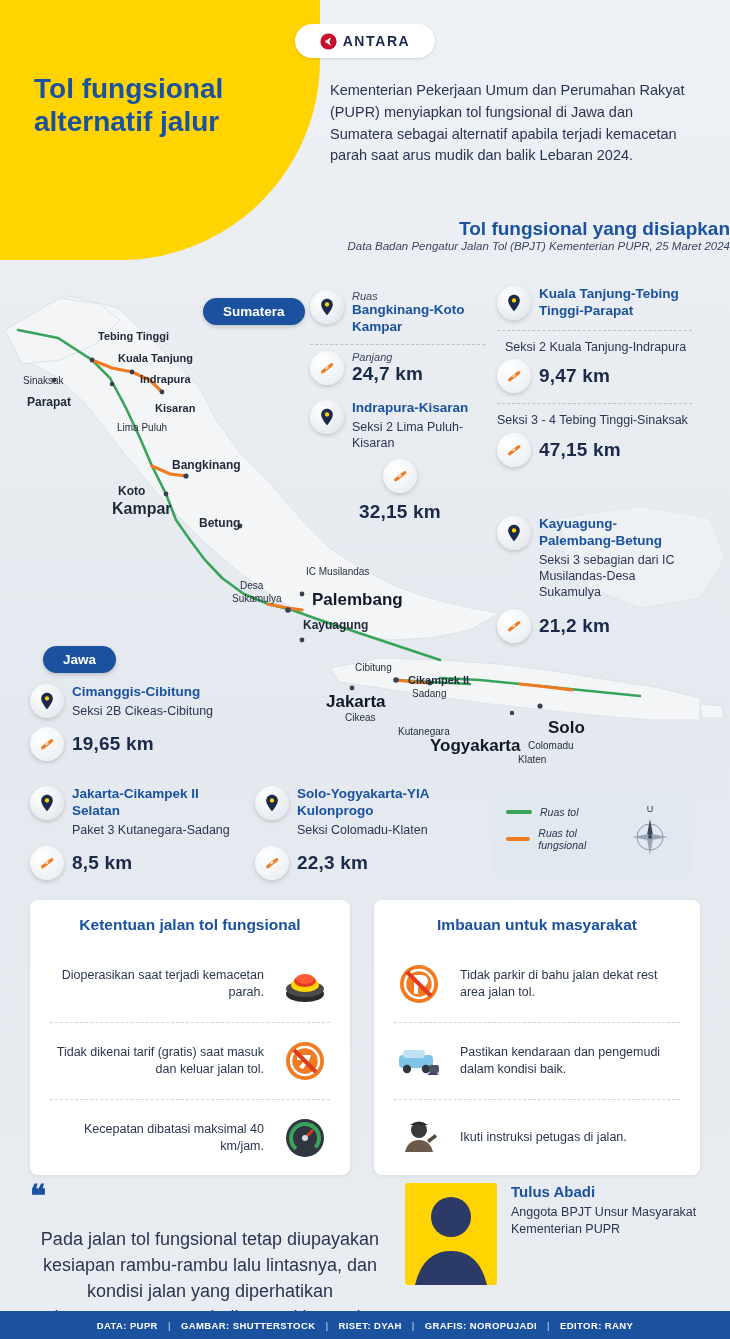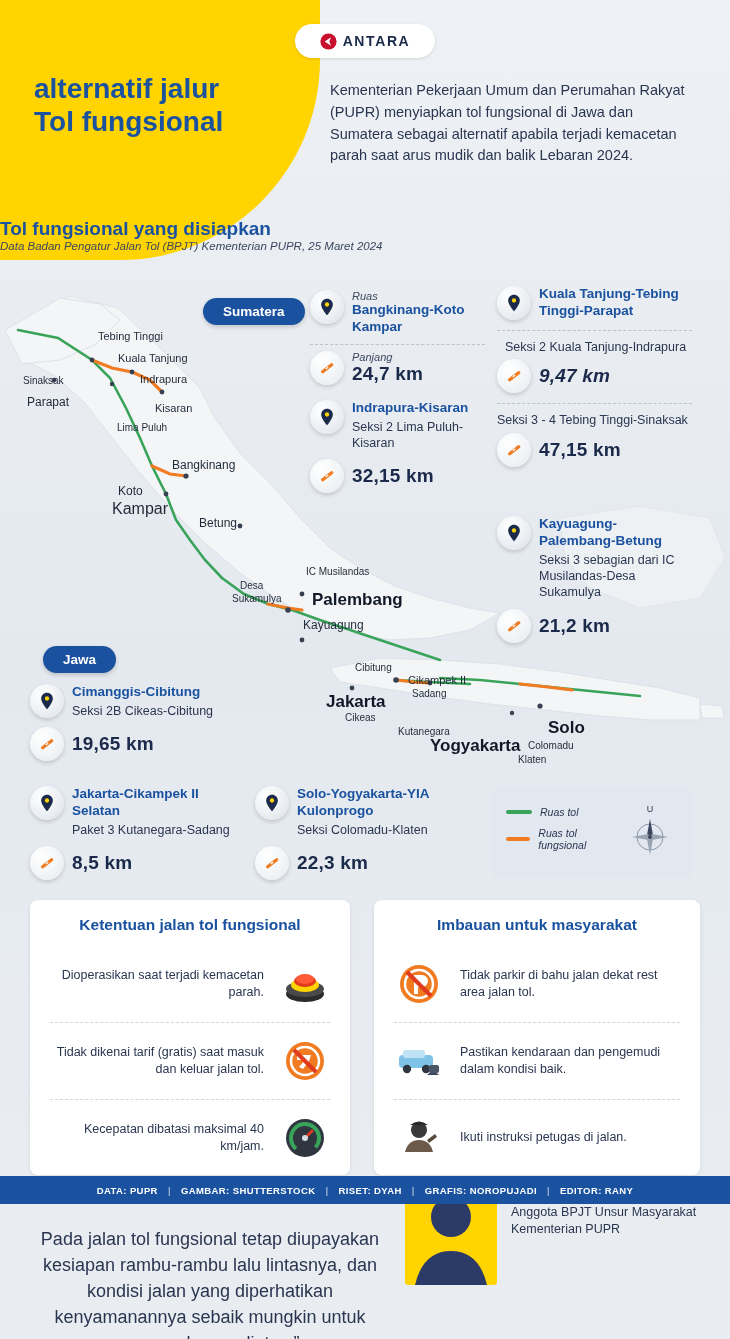--- a/index.html
+++ b/index.html
@@ -3,21 +3,21 @@
 <meta charset="utf-8">
 <style>
   * { box-sizing: border-box; margin: 0; padding: 0; }
   body {
     width: 730px; height: 1339px;
     font-family: "Liberation Sans", sans-serif;
     background: #e9edf2;
     position: relative;
     overflow: hidden;
   }
-  .page { position: relative; width: 730px; height: 1204px; background: linear-gradient(180deg,#eef1f5 0%,#e4e9ef 55%,#e9edf2 100%); }
+  .page { position: relative; width: 730px; height: 1339px; background: linear-gradient(180deg,#eef1f5 0%,#e4e9ef 55%,#e9edf2 100%); }
 
   
   .header { position: relative; height: 210px; }
   .yellow-blob {
     position: absolute; left: -60px; top: -70px;
     width: 380px; height: 330px; background: #ffd400;
     border-radius: 0 0 200px 0;
   }
   .logo-pill {
     position: absolute; left: 295px; top: 24px;
@@ -32,37 +32,37 @@
   .title-block .t { font-size: 28px; font-weight: bold; line-height: 1.18; color: #1a52a0; }
   .title-block .t2 { color: #1a52a0; }
   .title-block .t3 { color: #1a52a0; }
 
   .intro {
     position: absolute; left: 330px; top: 80px; width: 360px;
     font-size: 14.5px; line-height: 1.5; color: #2a3550;
   }
 
   
-  .subhead { position: absolute; left: 0; top: 218px; width: 730px; text-align: left; }
+  .subhead { position: absolute; left: 0; top: 218px; width: 730px; text-align: right; }
   .subhead .s1 { font-size: 19px; font-weight: bold; color: #1a52a0; }
   .subhead .s2 { font-size: 11.5px; font-style: italic; color: #3b475f; }
 
   
   .map-area { position: absolute; left: 0; top: 268px; width: 730px; height: 620px; }
   .map-svg { position: absolute; left: 0; top: 0; }
 
   .region-pill {
     position: absolute; height: 27px; border-radius: 14px; background: #1a52a0;
     color: #fff; font-size: 13.5px; font-weight: bold;
     display: flex; align-items: center; justify-content: center;
     padding: 0 20px; box-shadow: 0 2px 4px rgba(0,0,0,.18);
   }
 
   .city { position: absolute; font-size: 10px; color: #1f2937; white-space: nowrap; }
-  .city.b { font-weight: normal; font-size: 11px; }
+  .city.b { font-weight: bold; font-size: 11px; }
   .city.big { font-weight: bold; font-size: 17px; color: #111827; }
 
   
   .info { position: absolute; }
   .info .name { font-size: 13.5px; font-weight: bold; color: #1a52a0; line-height: 1.25; }
   .info .seksi { font-size: 12.5px; color: #2a3550; line-height: 1.3; margin-top: 2px; }
   .info .lbl { font-size: 11px; font-style: italic; color: #3b475f; }
   .info .km { font-size: 19px; font-weight: bold; color: #1b2a4a; letter-spacing: .2px; }
   .row { display: flex; align-items: flex-start; gap: 8px; }
 
@@ -131,22 +131,22 @@
 
     <div class="logo-pill">
       <svg class="logo-mark" viewBox="0 0 20 20">
         <circle cx="10" cy="10" r="9.5" fill="#c8102e"></circle>
         <path d="M13 5 L5.5 10 L13 15 L11 10 Z" fill="#ffffff"></path>
       </svg>
       <span class="logo-text">ANTARA</span>
     </div>
 
     <div class="title-block">
+      <div class="t">Tol fungsional</div>
       <div class="t t2">alternatif jalur</div>
-      <div class="t">Tol fungsional</div>
     </div>
 
     <div class="intro">Kementerian Pekerjaan Umum dan Perumahan Rakyat (PUPR) menyiapkan tol fungsional di Jawa dan Sumatera sebagai alternatif apabila terjadi kemacetan parah saat arus mudik dan balik Lebaran 2024.</div>
   </div>
 
   <div class="subhead">
     <div class="s1">Tol fungsional yang disiapkan</div>
     <div class="s2">Data Badan Pengatur Jalan Tol (BPJT) Kementerian PUPR, 25 Maret 2024</div>
   </div>
 
@@ -270,21 +270,21 @@
           <svg width="20" height="20" viewBox="0 0 24 24">
               <path d="M12 2C8.1 2 5 5.1 5 9c0 5.2 7 13 7 13s7-7.8 7-13c0-3.9-3.1-7-7-7z" fill="#1b2a4a"></path>
               <circle cx="12" cy="9" r="2.6" fill="#ffd400"></circle>
             </svg>
         </div>
         <div>
           <div class="name">Indrapura-Kisaran</div>
           <div class="seksi">Seksi 2 Lima Puluh-Kisaran</div>
         </div>
       </div>
-      <div class="row" style="align-items:center; margin-top:8px;">
+      <div class="row" style="align-items:center; margin-top:8px;flex-direction:column;">
         <div class="road-badge">
           <svg width="22" height="22" viewBox="0 0 24 24">
               <rect x="4" y="10.5" width="16" height="3.6" rx="1.8" transform="rotate(-38 12 12)" fill="#f07b20"></rect>
               <rect x="10.3" y="11.3" width="3.4" height="1.4" transform="rotate(-38 12 12)" fill="#fff"></rect>
             </svg>
         </div>
         <div class="km">32,15 km</div>
       </div>
     </div>
 
@@ -293,21 +293,21 @@
         <div class="pin-badge">
           <svg width="20" height="20" viewBox="0 0 24 24">
               <path d="M12 2C8.1 2 5 5.1 5 9c0 5.2 7 13 7 13s7-7.8 7-13c0-3.9-3.1-7-7-7z" fill="#1b2a4a"></path>
               <circle cx="12" cy="9" r="2.6" fill="#ffd400"></circle>
             </svg>
         </div>
         <div class="name">Kuala Tanjung-Tebing Tinggi-Parapat</div>
       </div>
       <div class="dashed" style="margin:10px 0 8px 0;"></div>
       <div class="seksi" style="margin-left:8px;">Seksi 2 Kuala Tanjung-Indrapura</div>
-      <div class="row" style="align-items:center; margin-top:4px;font-style:italic;">
+      <div class="row" style="align-items:center; margin-top:4px;">
         <div class="road-badge">
           <svg width="22" height="22" viewBox="0 0 24 24">
               <rect x="4" y="10.5" width="16" height="3.6" rx="1.8" transform="rotate(-38 12 12)" fill="#f07b20"></rect>
               <rect x="10.3" y="11.3" width="3.4" height="1.4" transform="rotate(-38 12 12)" fill="#fff"></rect>
             </svg>
         </div>
         <div class="km">9,47 km</div>
       </div>
       <div class="dashed" style="margin:10px 0 8px 0;"></div>
       <div class="seksi">Seksi 3 - 4 Tebing Tinggi-Sinaksak</div>

